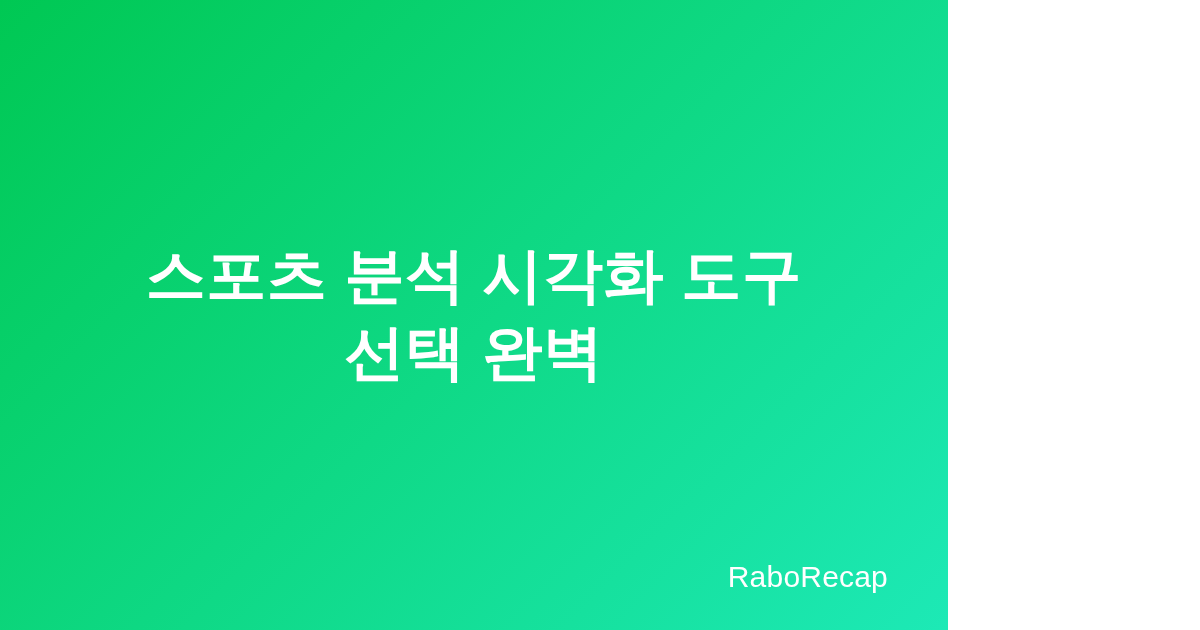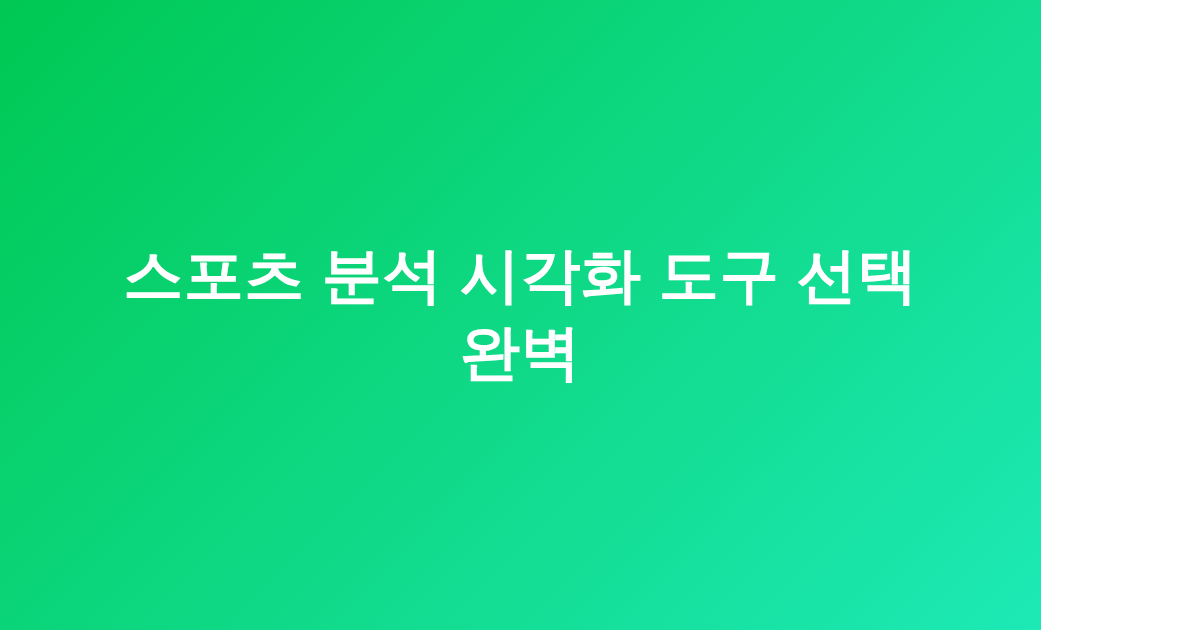--- a/index.html
+++ b/index.html
@@ -4,21 +4,21 @@
 <title>RaboRecap Social Card</title>
 <style>
   html, body {
     margin: 0;
     padding: 0;
     background: #ffffff;
   }
 
   .og-card {
     position: relative;
-    width: 1041px;
+    width: 948px;
     height: 630px;
     overflow: hidden;
     box-sizing: border-box;
     display: flex;
     align-items: center;
     justify-content: center;
     font-family: "Liberation Sans", "DejaVu Sans", sans-serif;
     
     background-image: linear-gradient(135deg, #00c853 0%, #1de9b6 100%);
     background-color: #00c853;
@@ -61,13 +61,14 @@
     font-family: "Liberation Sans", "DejaVu Sans", sans-serif;
   }
 </style>
 </head>
 <body>
 
 <div class="og-card">
   <div class="card-inner">
     <h1 class="card-title">스포츠 분석 시각화 도구 선택 완벽</h1>
   </div>
+  <div class="card-watermark">RaboRecap</div>
 </div>
 
 </body></html>

